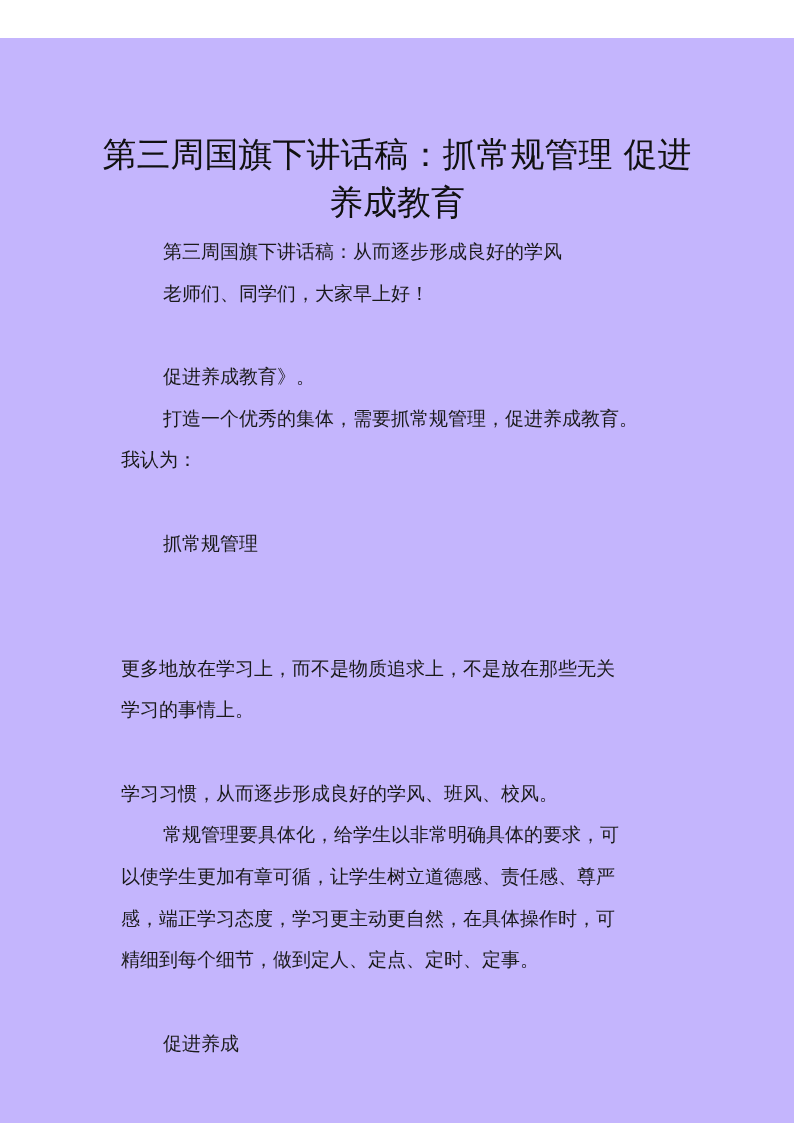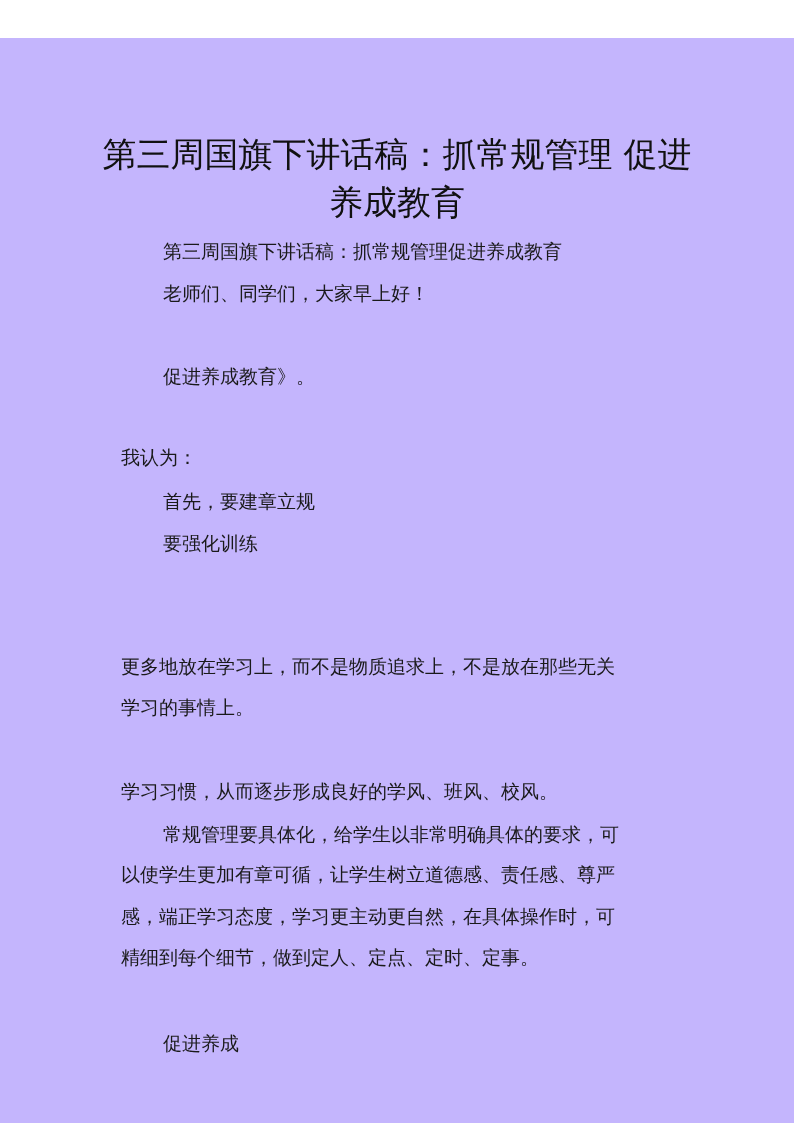--- a/index.html
+++ b/index.html
@@ -3,37 +3,37 @@
 <meta charset="utf-8">
 <style>
   html, body { margin: 0; padding: 0; background: #ffffff; }
   body { width: 794px; height: 1123px; position: relative; overflow: hidden;
          font-family: "DejaVu Serif", "Liberation Serif", serif; color: #111111; }
   .page { position: absolute; left: 0; top: 0; width: 794px; height: 1123px; background: #c4b5fd; margin-top: 38px; }
   .title { position: absolute; left: 100px; width: 594px; top: 92px; text-align: center;
            font-size: 34px; line-height: 48px; font-weight: normal; margin: 0; color: #111; letter-spacing: 0px; }
   .line { position: absolute; font-size: 19px; line-height: 24px; white-space: nowrap; color: #1a1a1a; margin: 0; }
   .indent { left: 163px; }
-  .flush { left: 121px; font-family: Liberation Mono, monospace; }
+  .flush { left: 121px; }
 </style>
 </head>
 <body>
 
 <div class="page">
   <h1 class="title">
     <span>第三周国旗下讲话稿：抓常规管理 促进</span><br>
     <span>养成教育</span>
   </h1>
 
-  <p class="line indent" style="top:201px">第三周国旗下讲话稿：抓常规管理促进养成教育</p>
+  <p class="line indent" style="top:201px">第三周国旗下讲话稿：从而逐步形成良好的学风</p>
   <p class="line indent" style="top:243px">老师们、同学们，大家早上好！</p>
   <p class="line indent" style="top:326px">促进养成教育》。</p>
+  <p class="line indent" style="top:368px">打造一个优秀的集体，需要抓常规管理，促进养成教育。</p>
   <p class="line flush" style="top:409px">我认为：</p>
-  <p class="line indent" style="top:451px">首先，要建章立规</p>
-  <p class="line indent" style="top:493px">要强化训练</p>
+  <p class="line indent" style="top:493px">抓常规管理</p>
   <p class="line flush" style="top:618px">更多地放在学习上，而不是物质追求上，不是放在那些无关</p>
   <p class="line flush" style="top:659px">学习的事情上。</p>
   <p class="line flush" style="top:743px">学习习惯，从而逐步形成良好的学风、班风、校风。</p>
   <p class="line indent" style="top:784px">常规管理要具体化，给学生以非常明确具体的要求，可</p>
   <p class="line flush" style="top:826px">以使学生更加有章可循，让学生树立道德感、责任感、尊严</p>
   <p class="line flush" style="top:868px">感，端正学习态度，学习更主动更自然，在具体操作时，可</p>
   <p class="line flush" style="top:909px">精细到每个细节，做到定人、定点、定时、定事。</p>
   <p class="line indent" style="top:993px">促进养成</p>
 </div>
 

